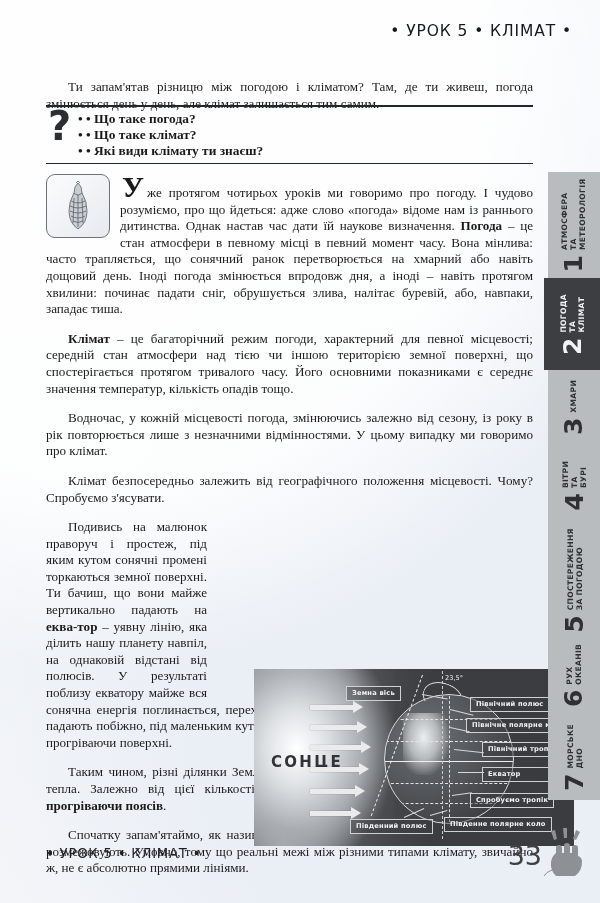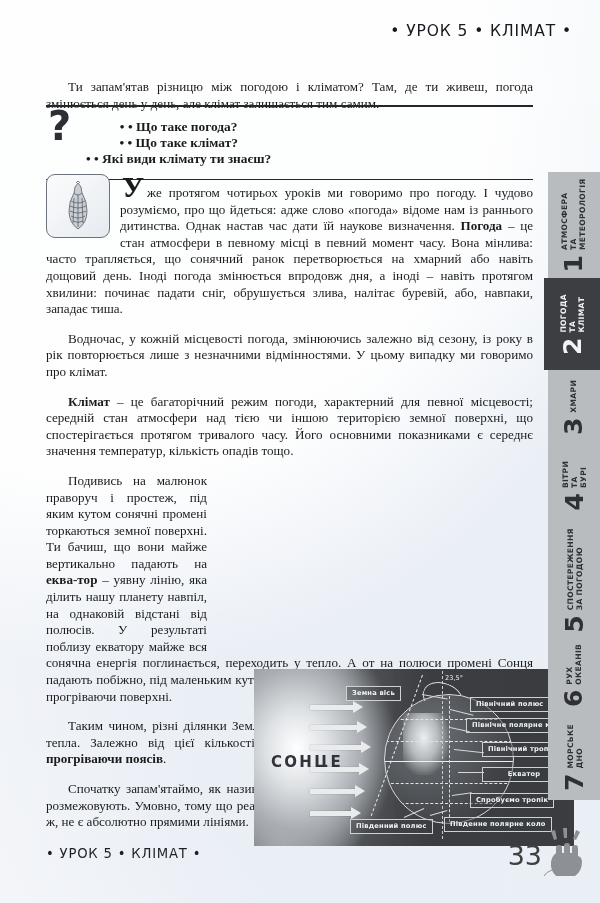--- a/index.html
+++ b/index.html
@@ -57,21 +57,21 @@
   .qbody{
     display:flex;align-items:flex-start;
     padding:4px 0 3px 0;
   }
   .qmark{
     font-family:"DejaVu Sans", sans-serif;
     font-size:40px;font-weight:bold;line-height:34px;
     color:#2b2e33;width:30px;flex:none;
     margin-top:-2px;margin-left:2px;
   }
-  .qlist{margin:8px;padding:0;list-style:none;text-align:center;}
+  .qlist{margin:0;padding:0;list-style:none;}
   .qlist li{
     font-size:13.4px;line-height:16.4px;font-weight:bold;
     white-space:nowrap;
   }
   .qlist li::before{content:"• ";font-weight:bold;}
 
   
   .intro-wrap{position:absolute;left:46px;top:172px;width:487px;}
   .iconbox{
     float:left;width:62px;height:62px;margin:2px 10px 0 0;
@@ -246,25 +246,26 @@
           <path d="M13 17 L12 42 M21 17 L22 42"></path>
           <path d="M15 2 L17 0 L19 2"></path>
         </g>
       </svg>
     </div>
 
     <div class="dropcap">У</div>
 
     <p class="para noindent"><span>же протягом чотирьох уроків ми говоримо про погоду. І чудово розуміємо, про що йдеться: адже слово «погода» відоме нам із раннього дитинства. Однак настав час дати їй наукове визначення. </span><b>Погода</b><span> – це стан атмосфери в певному місці в певний момент часу. Вона мінлива: часто трапляється, що сонячний ранок перетворюється на хмарний або навіть дощовий день. Іноді погода змінюється впродовж дня, а іноді – навіть протягом хвилини: починає падати сніг, обрушується злива, налітає буревій, або, навпаки, западає тиша.</span></p>
 
+    <p class="para"><b>Клімат</b><span> – це багаторічний режим погоди, характерний для певної місцевості; середній стан атмосфери над тією чи іншою територією земної поверхні, що спостерігається протягом тривалого часу. Його основними показниками є середнє значення температур, кількість опадів тощо.</span></p>
+
     <p class="para">Водночас, у кожній місцевості погода, змінюючись залежно від сезону, із року в рік повторюється лише з незначними відмінностями. У цьому випадку ми говоримо про клімат.</p>
 
-    <p class="para"><b>Клімат</b><span> – це багаторічний режим погоди, характерний для певної місцевості; середній стан атмосфери над тією чи іншою територією земної поверхні, що спостерігається протягом тривалого часу. Його основними показниками є середнє значення температур, кількість опадів тощо.</span></p>
-
-
+
+    <p class="para">Клімат безпосередньо залежить від географічного положення місцевості. Чому? Спробуємо з'ясувати.</p>
 
     <div class="figure">
       <div class="sun-glow"></div>
       <div class="sun-label">СОНЦЕ</div>
 
       <div class="ray" style="left:56px;top:36px;width:44px;"></div>
       <div class="ray" style="left:56px;top:56px;width:48px;"></div>
       <div class="ray" style="left:56px;top:76px;width:52px;"></div>
       <div class="ray" style="left:56px;top:98px;width:50px;"></div>
       <div class="ray" style="left:56px;top:120px;width:46px;"></div>
@@ -282,21 +283,21 @@
 
       <div class="axis-vert"></div>
       <div class="axis-line"></div>
       <div class="arc"></div>
       <div class="angle-txt">23,5°</div>
 
       <div class="flabel" style="left:92px;top:17px;">Земна вісь</div>
       <div class="flabel" style="left:216px;top:28px;">Північний полюс</div>
       <div class="flabel" style="left:212px;top:49px;">Північне полярне коло</div>
       <div class="flabel" style="left:228px;top:73px;">Північний тропік</div>
-      <div class="flabel" style="left:228px;top:98px;width:72px;text-align:center;">Екватор</div>
+      <div class="flabel" style="left:228px;top:98px;width:72px;text-align:left;">Екватор</div>
       <div class="flabel" style="left:216px;top:124px;">Спробуємо тропік</div>
       <div class="flabel" style="left:190px;top:148px;">Південне полярне коло</div>
       <div class="flabel" style="left:96px;top:150px;">Південний полюс</div>
 
       <div class="leader" style="left:168px;top:25px;width:26px;transform:rotate(10deg);"></div>
       <div class="leader" style="left:196px;top:40px;width:24px;transform:rotate(14deg);"></div>
       <div class="leader" style="left:196px;top:58px;width:20px;transform:rotate(12deg);"></div>
       <div class="leader" style="left:200px;top:80px;width:30px;transform:rotate(6deg);"></div>
       <div class="leader" style="left:204px;top:103px;width:26px;transform:rotate(0deg);"></div>
       <div class="leader" style="left:198px;top:126px;width:20px;transform:rotate(-8deg);"></div>

